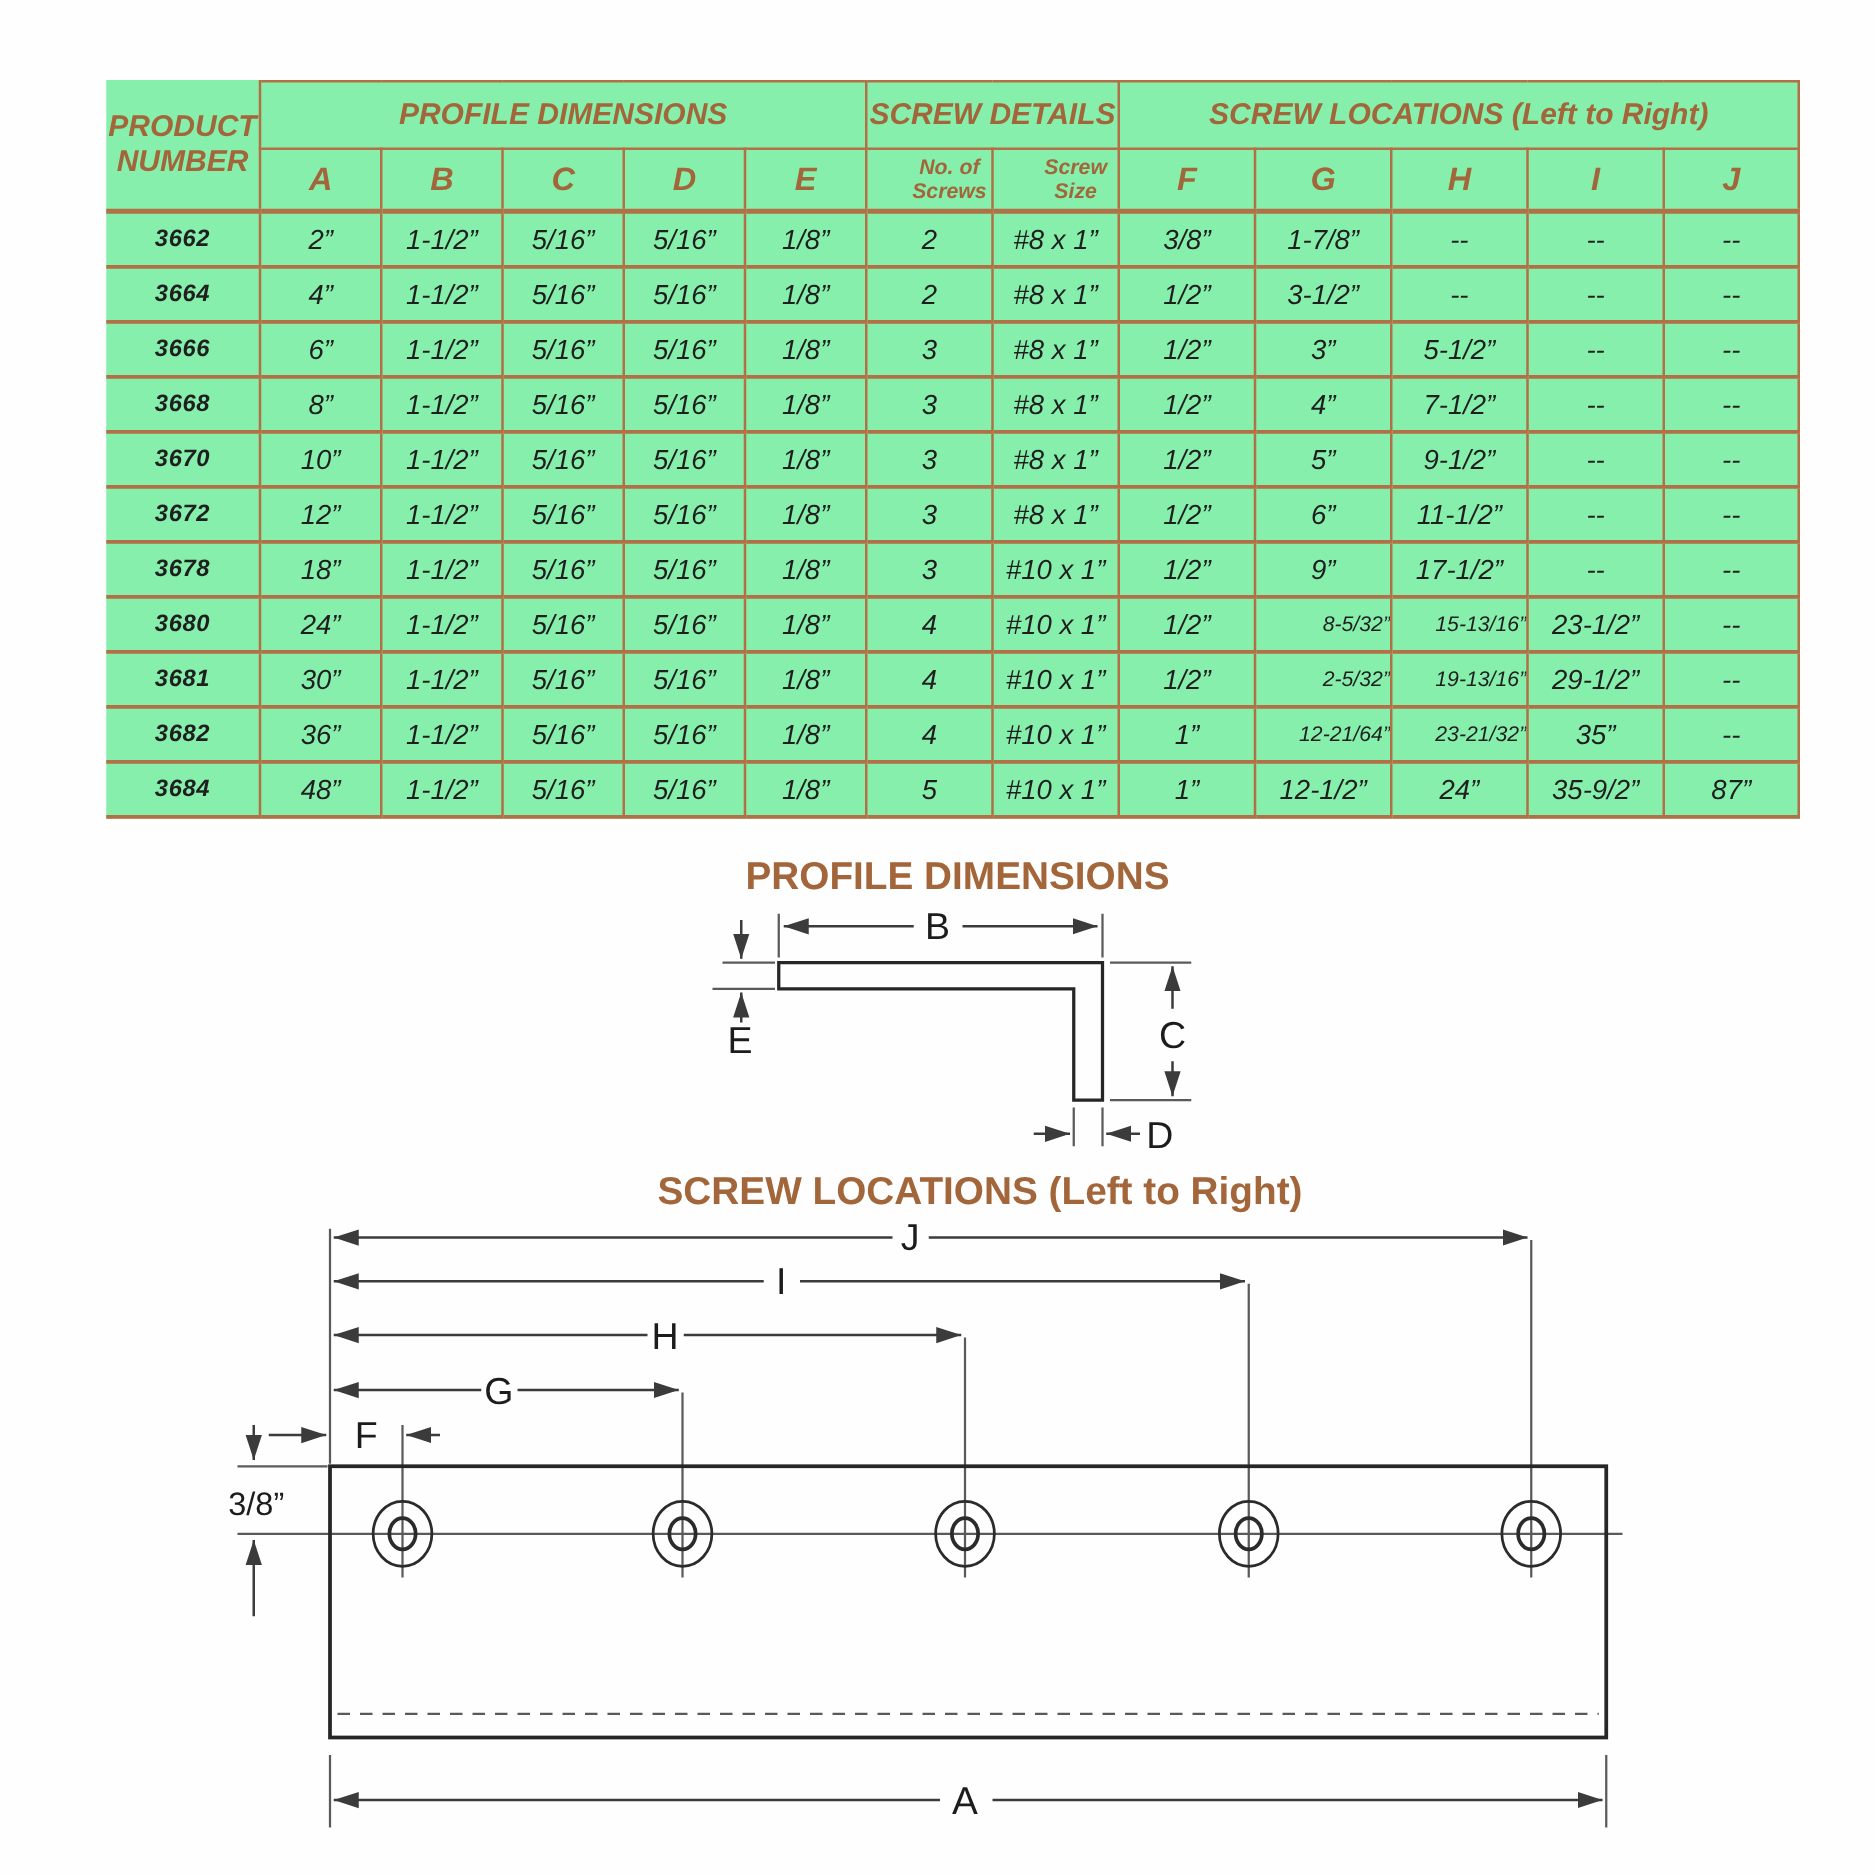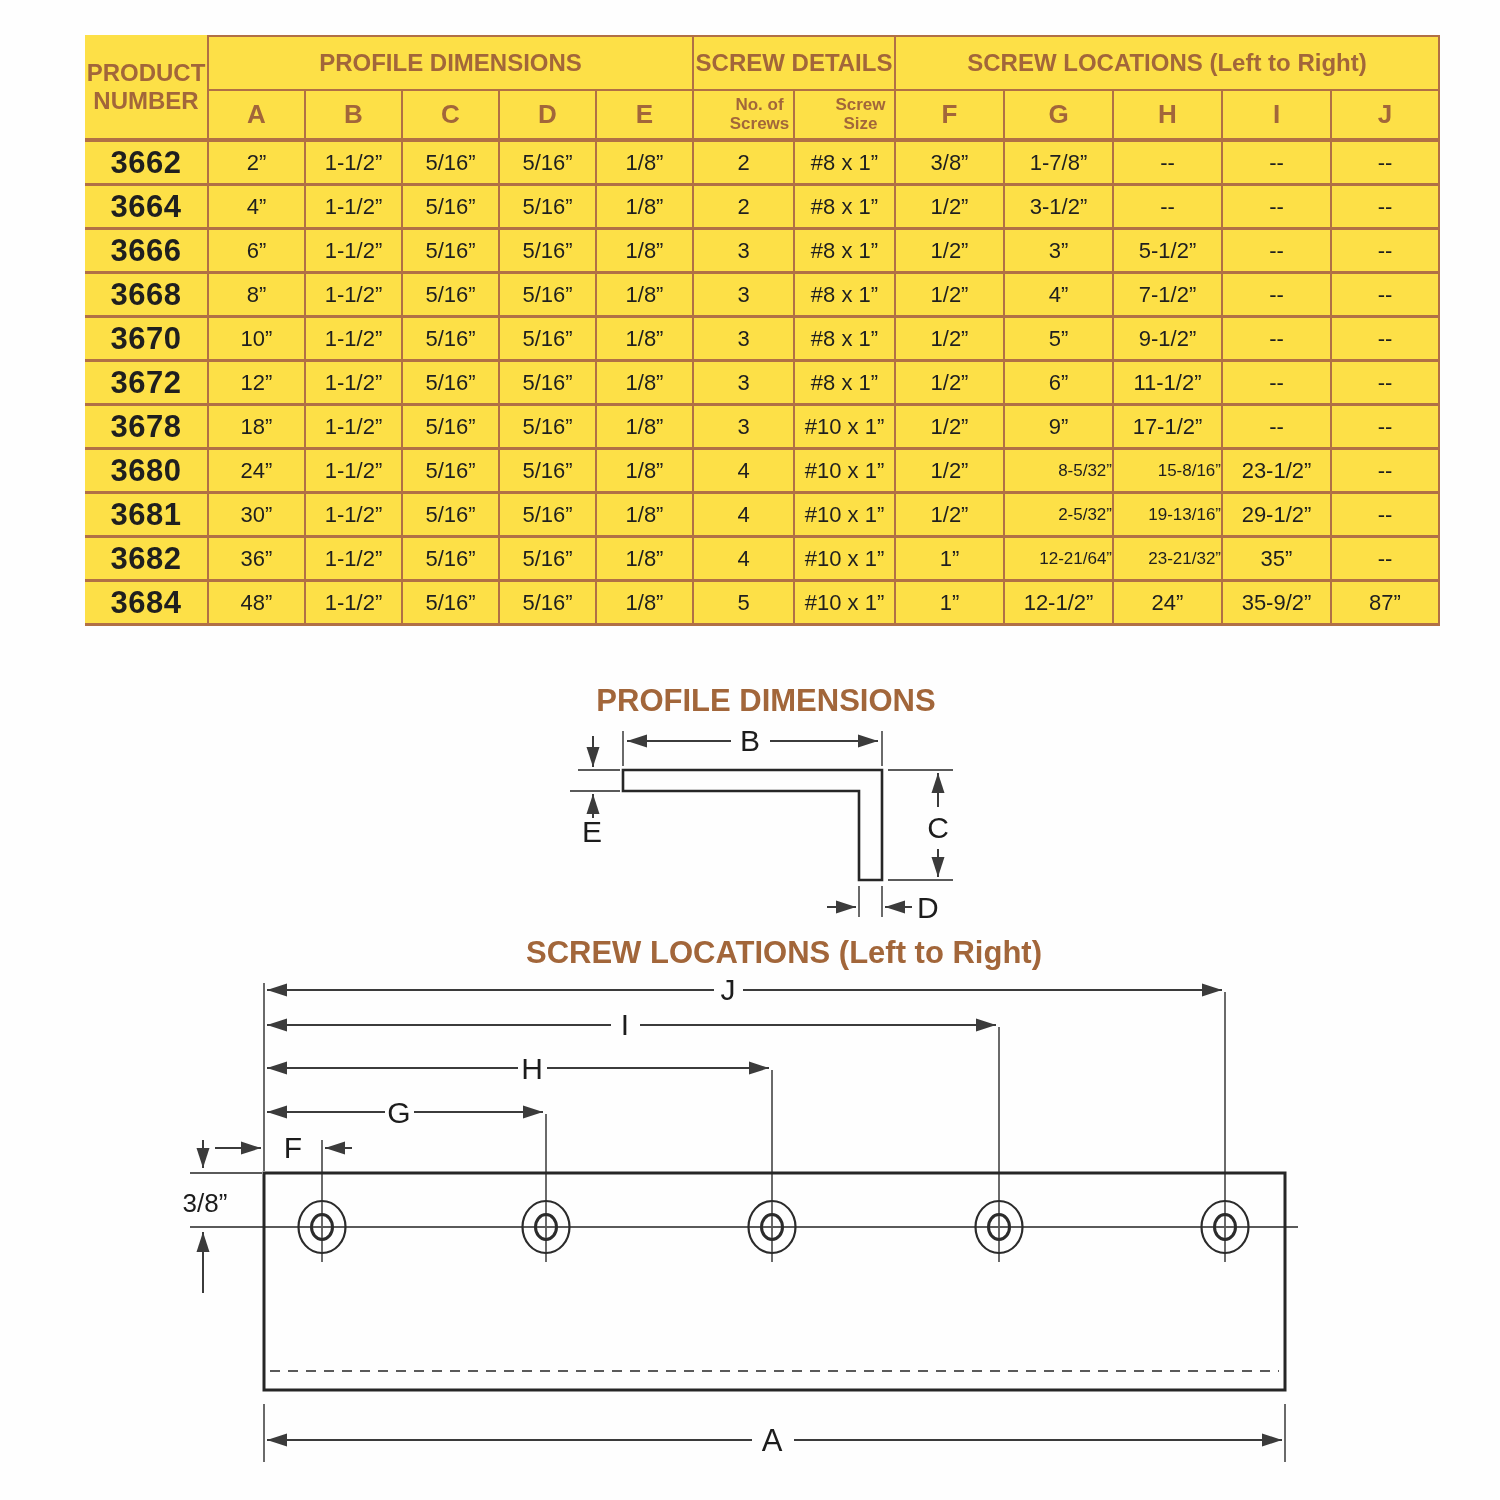--- a/index.html
+++ b/index.html
@@ -8,30 +8,31 @@
     --ink:#1f1f1f;
     --line:#3b3b3b;
   }
   html,body{margin:0;padding:0;}
   body{
     width:1500px;height:1500px;position:relative;background:#fefefe;
     font-family:"Liberation Sans",sans-serif;color:var(--ink);overflow:hidden;
   }
   
   table.spec{
-    position:absolute;left:85px;top:35px;border-collapse:collapse;table-layout:fixed;
-    background:#fde047;
+    position:absolute;left:85px;top:64px;border-collapse:collapse;table-layout:fixed;
+    background:#86efac;
+    font-style:italic;
   }
   .spec th,.spec td{
     border:2px solid var(--border);text-align:center;vertical-align:middle;
     padding:0;overflow:hidden;white-space:nowrap;
   }
   .spec td{font-size:22px;color:var(--ink);height:41px;}
   .spec td.sm{font-size:17px;text-align:right;}
-  .spec td.prod{font-weight:bold;border-left:none;font-size:31px;letter-spacing:.5px;}
+  .spec td.prod{font-weight:bold;border-left:none;font-size:19px;letter-spacing:.5px;}
   .spec th.product-head{
     border-left:none;border-top:none;color:var(--brown);font-weight:bold;
     font-size:27px;line-height:1.15;
   }
   .spec tr.groups th{color:var(--brown);font-weight:bold;font-size:24px;height:52px;}
   .spec tr.letters th{color:var(--brown);font-weight:bold;font-size:26px;height:47px;border-bottom:4px solid var(--border);}
   .spec th.product-head{border-bottom:4px solid var(--border);}
   .spec tr.letters th.two-line{font-size:17px;line-height:1.1;padding-left:32px;}
   .spec td{border-top-width:3px;border-bottom-width:3px;}
   
@@ -198,21 +199,21 @@
     <td class="prod">3680</td>
     <td>24”</td>
         <td>1-1/2”</td>
         <td>5/16”</td>
         <td>5/16”</td>
         <td>1/8”</td>
     <td>4</td>
         <td>#10 x 1”</td>
     <td>1/2”</td>
         <td class="sm">8-5/32”</td>
-        <td class="sm">15-8/16”</td>
+        <td class="sm">15-13/16”</td>
         <td>23-1/2”</td>
         <td>--</td>
   </tr>
   <tr>
     <td class="prod">3681</td>
     <td>30”</td>
         <td>1-1/2”</td>
         <td>5/16”</td>
         <td>5/16”</td>
         <td>1/8”</td>

